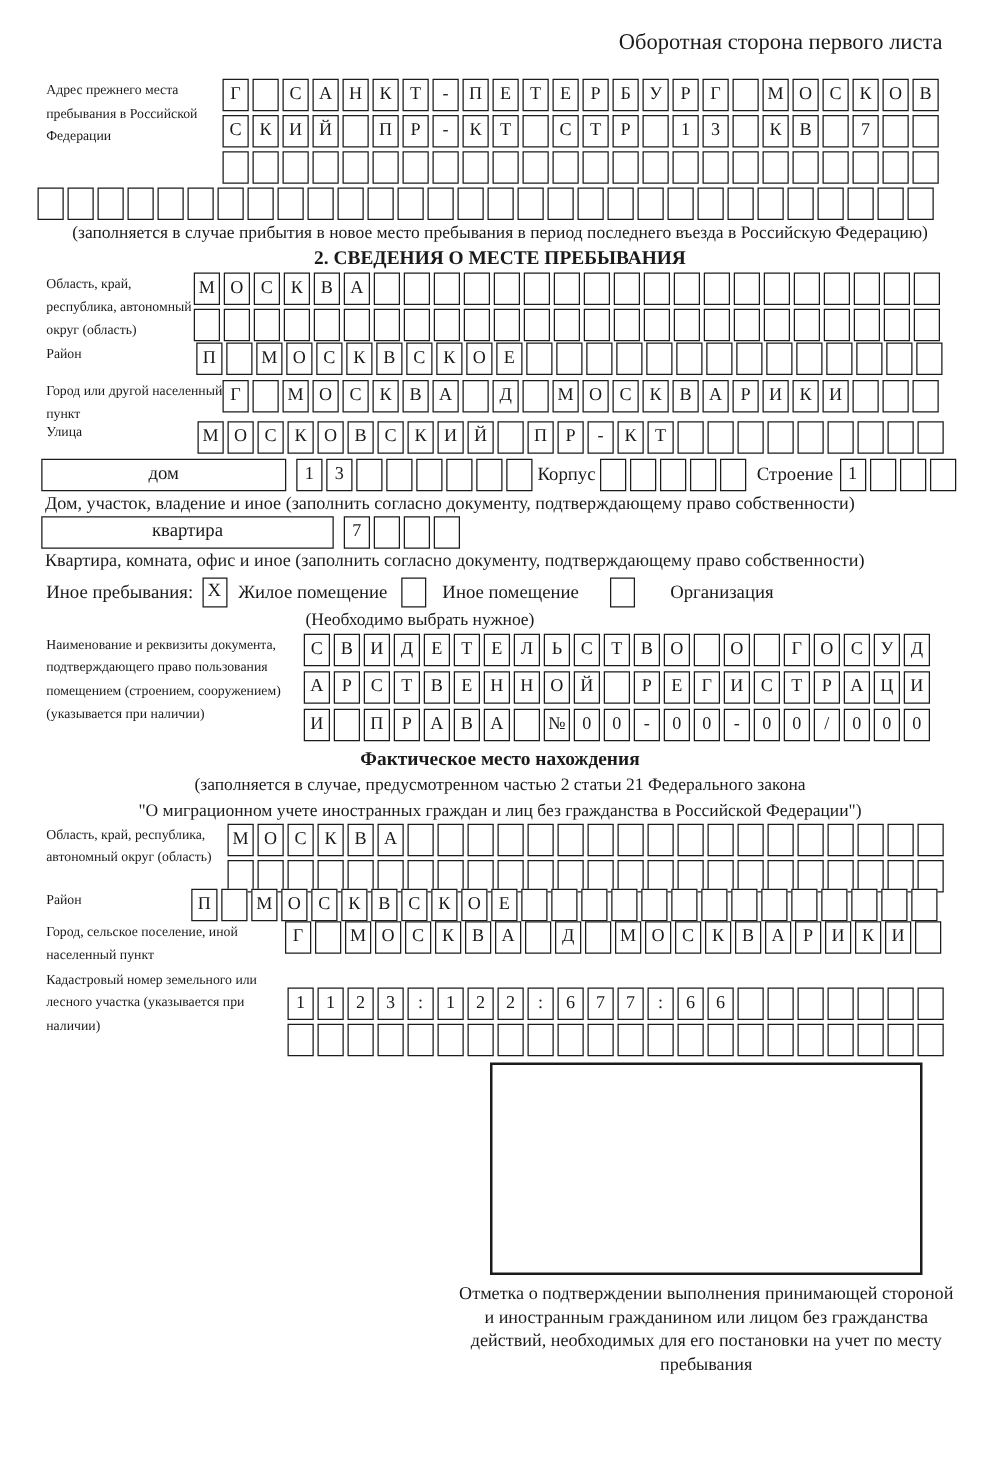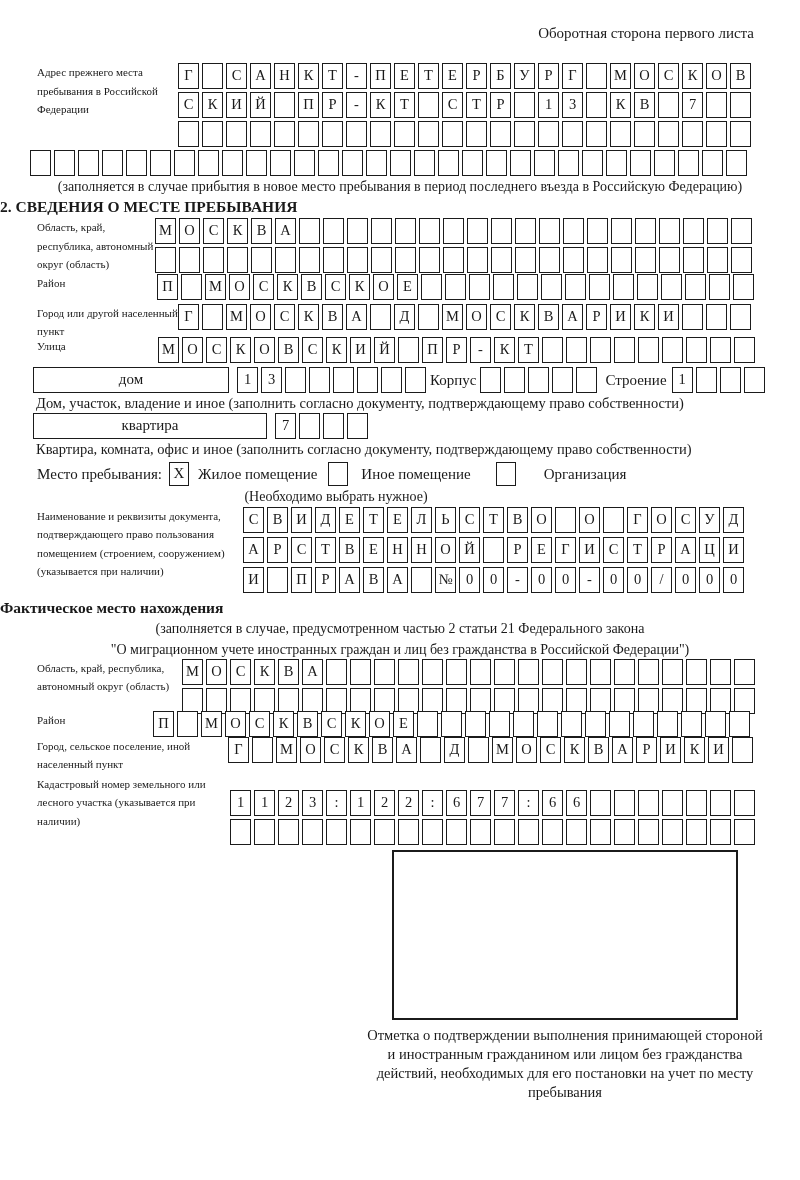--- a/index.html
+++ b/index.html
@@ -8,21 +8,21 @@
     background: #ffffff;
     color: #1a1a1a;
     font-family: "Liberation Serif", "DejaVu Serif", serif;
     overflow: hidden;
   }
   .page { position: relative; width: 800px; height: 1180px; }
 
   .top-note {
     margin: 24px 46px 0 0;
     text-align: right;
-    font-size: 15px;
+    font-size: 18px;
     line-height: 18px;
   }
 
   .block { display: flex; align-items: flex-start; }
   .label {
     font-size: 11px;
     line-height: 18.5px;
     flex: 0 0 auto;
   }
   .cells-col { display: flex; flex-direction: column; gap: 3px; }
@@ -36,20 +36,21 @@
     text-align: center;
     flex: 0 0 auto;
     background: #fff;
   }
   .note {
     font-size: 14px;
     line-height: 17px;
   }
   .center { text-align: center; }
   .heading {
+    text-align: center;
     font-weight: bold;
     font-size: 15.5px;
     line-height: 18px;
   }
   .caption-left { margin-left: 36px; font-size: 14.5px; line-height: 17px; }
 
   
   .w141 { width: 141px; }
   .w118 { width: 118px; }
   .w120 { width: 120px; }
@@ -408,21 +409,21 @@
     <div class="cellrow" style="margin-left:8px">
         <span class="cell">7</span>
         <span class="cell"></span>
         <span class="cell"></span>
         <span class="cell"></span>
       </div>
   </div>
   <div class="caption-left" style="margin-top:2px">Квартира, комната, офис и иное (заполнить согласно документу, подтверждающему право собственности)</div>
 
   <div class="block" style="margin:4px 0 0 37px; align-items:center">
-    <div class="inline-label" style="line-height:24px">Место пребывания:</div>
+    <div class="inline-label" style="line-height:24px">Иное пребывания:</div>
     <div class="cbx" style="margin-left:7px">X</div>
     <div class="inline-label" style="margin-left:9px; line-height:24px">Жилое помещение</div>
     <div class="cbx" style="margin-left:11px"></div>
     <div class="inline-label" style="margin-left:13px; line-height:24px">Иное помещение</div>
     <div class="cbx" style="margin-left:25px"></div>
     <div class="inline-label" style="margin-left:28px; line-height:24px">Организация</div>
   </div>
   <div class="note center" style="width:672px; margin-top:2px">(Необходимо выбрать нужное)</div>
 
   <div class="block" style="margin:2px 0 0 37px">

